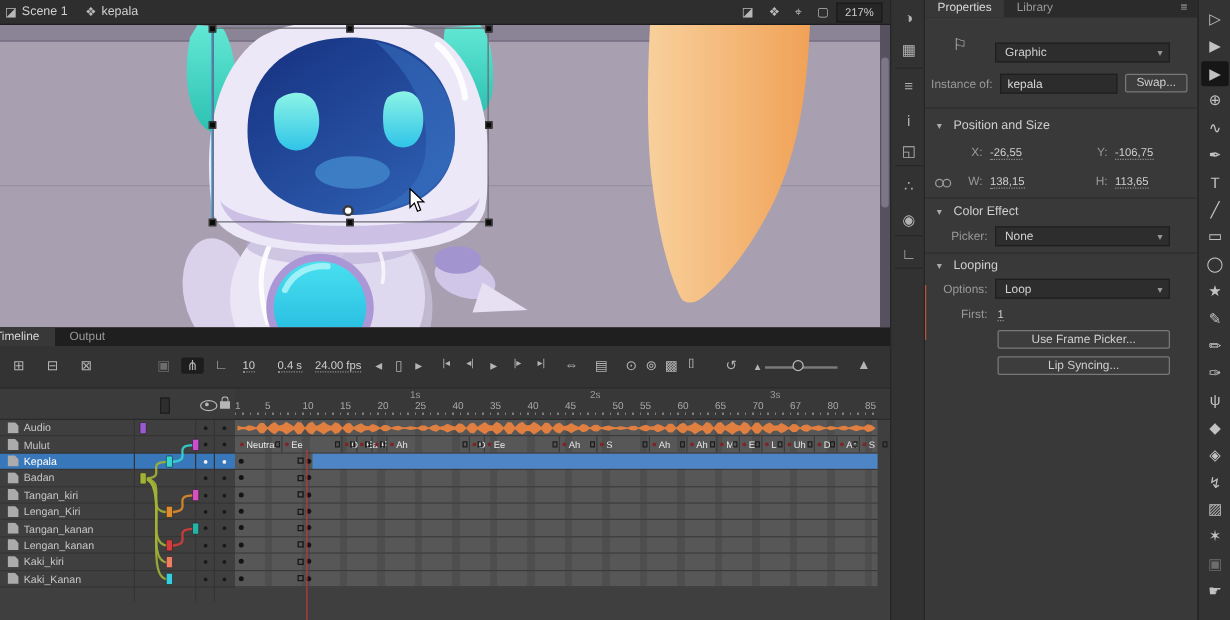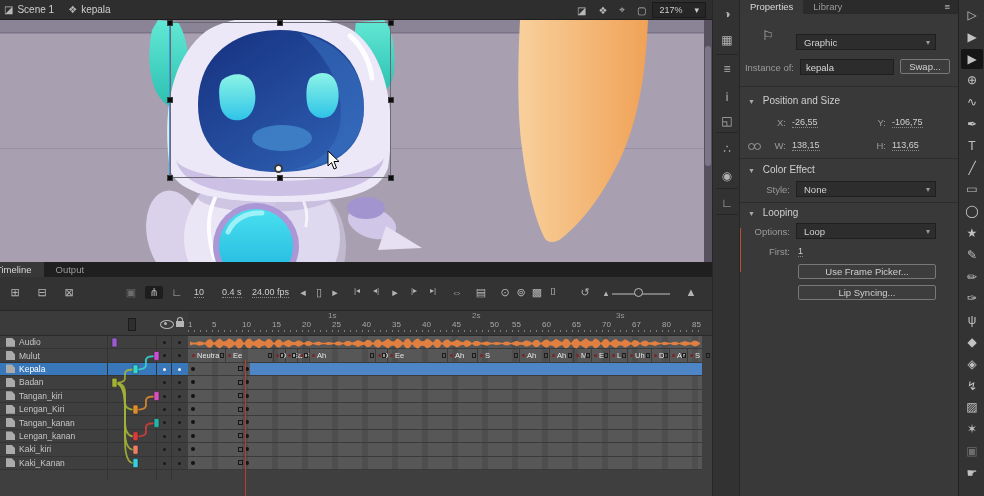--- a/index.html
+++ b/index.html
@@ -3,21 +3,21 @@
 <meta charset="utf-8">
 <style>
   html,body{margin:0;padding:0;background:#333;font-family:"Liberation Sans",sans-serif;}
   #root{position:relative;width:984px;height:496px;overflow:hidden;background:#333;color:#c6c6c6;}
   
   #stagebar{position:absolute;left:0;top:0;width:712px;height:20px;background:#2e2e2e;border-bottom:1px solid #1e1e1e;display:flex;align-items:center;font-size:10px;color:#cfcfcf;box-sizing:border-box;}
   #stagebar .ic{color:#b8b8b8;font-size:10px;margin:0 4px;}
   #stagebar .crumb{margin-right:10px;}
   #sb-right{position:absolute;right:6px;top:0;height:20px;display:flex;align-items:center;}
   #sb-right .ic{margin:0 6px;}
-  #zoombox{background:#262626;border:1px solid #1a1a1a;height:14px;line-height:14px;padding:0 6px;font-size:9px;color:#ccc;display:flex;align-items:center;gap:12px;}
+  #zoombox{background:#262626;border:1px solid #1a1a1a;height:14px;line-height:14px;padding:0 6px;font-size:9px;color:#ccc;display:flex;align-items:center;gap:2px;flex-direction:column;}
   
   #canvas{position:absolute;left:0;top:20px;width:712px;height:242px;background:#a8a0b1;overflow:hidden;}
   .handle{position:absolute;width:6px;height:6px;background:#0b0b0b;border:1px solid #3c3c3c;box-sizing:border-box;}
   #selbox{position:absolute;left:170px;top:2px;width:221px;height:156px;border:1px solid #6a6a72;box-sizing:border-box;}
   #selleft{position:absolute;left:169px;top:2px;width:2px;height:156px;background:#3f9bd8;}
   #origin{position:absolute;left:274px;top:144px;width:9px;height:9px;border-radius:50%;background:#fff;border:2px solid #3a3a3a;box-sizing:border-box;}
   #cscroll{position:absolute;right:0;top:0;width:8px;height:242px;background:#56505f;}
   #cscroll .thumb{position:absolute;left:1px;top:26px;width:6px;height:120px;background:#7d7588;border-radius:3px;}
   
   #timeline{position:absolute;left:0;top:262px;width:712px;height:234px;background:#3c3c3c;}
@@ -531,21 +531,21 @@
   <span class="plabel" style="left:20px;top:140px;width:26px">W:</span>
   <span class="hot" style="position:absolute;left:52px;top:140px">138,15</span>
   <span class="plabel" style="left:120px;top:140px;width:26px">H:</span>
   <span class="hot" style="position:absolute;left:152px;top:140px">113,65</span>
   <div class="hrule" style="top:158px"></div>
 
   <div class="sect" style="top:164px">
     <span class="tri">▼</span>
     <span>Color Effect</span>
   </div>
-  <span class="plabel" style="left:10px;top:184px;width:40px">Style:</span>
+  <span class="plabel" style="left:10px;top:184px;width:40px">Picker:</span>
   <div class="pselect" style="left:56px;top:181px;width:140px">
     <span>None</span>
     <span class="chev">▾</span>
   </div>
   <div class="hrule" style="top:202px"></div>
 
   <div class="sect" style="top:207px">
     <span class="tri">▼</span>
     <span>Looping</span>
   </div>

